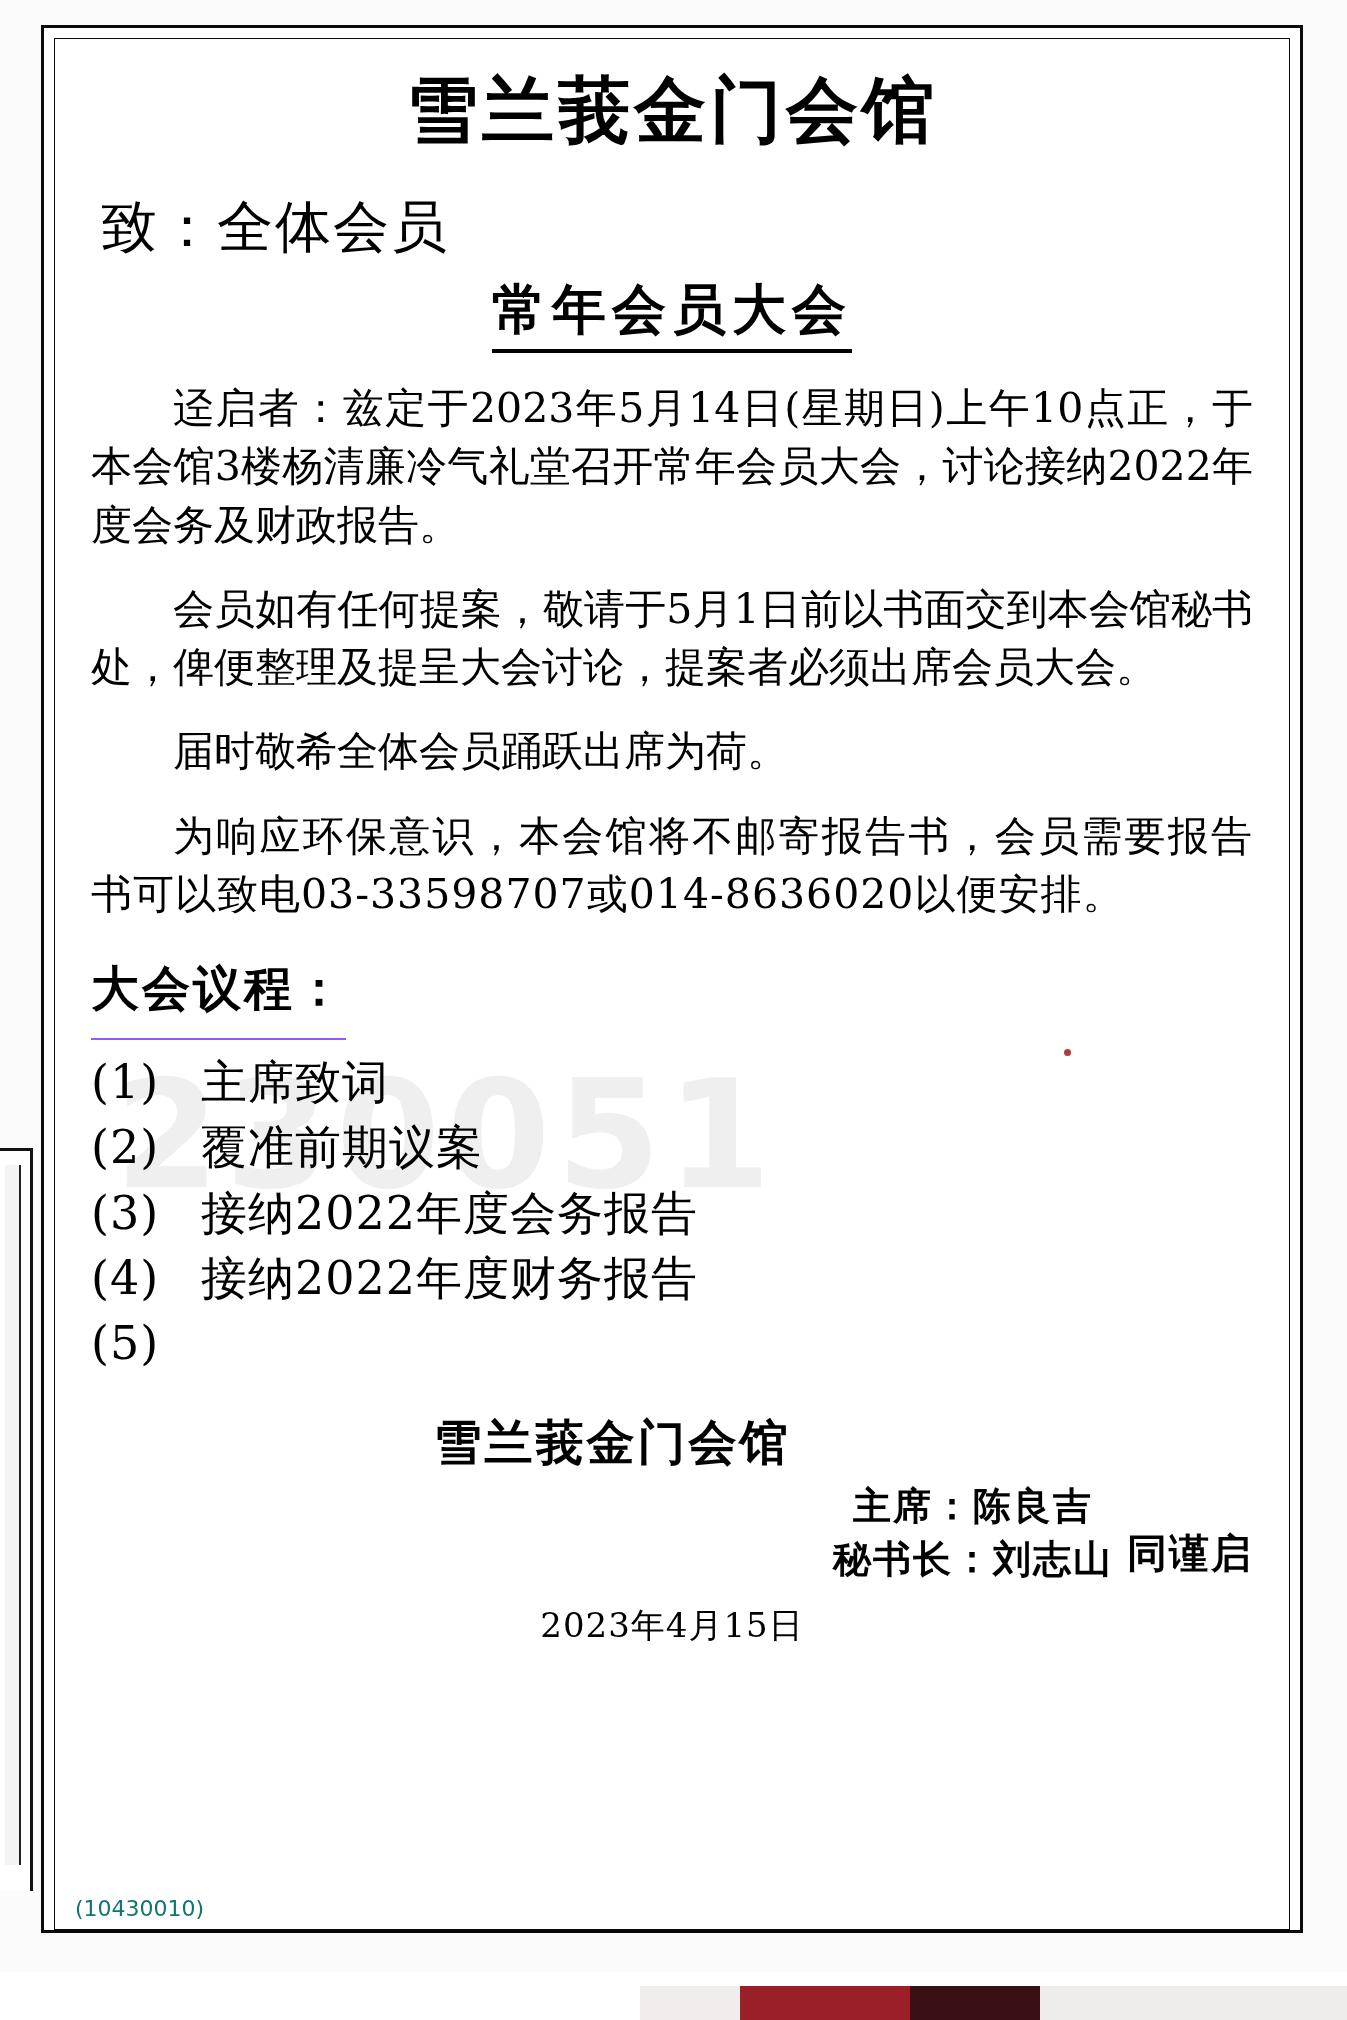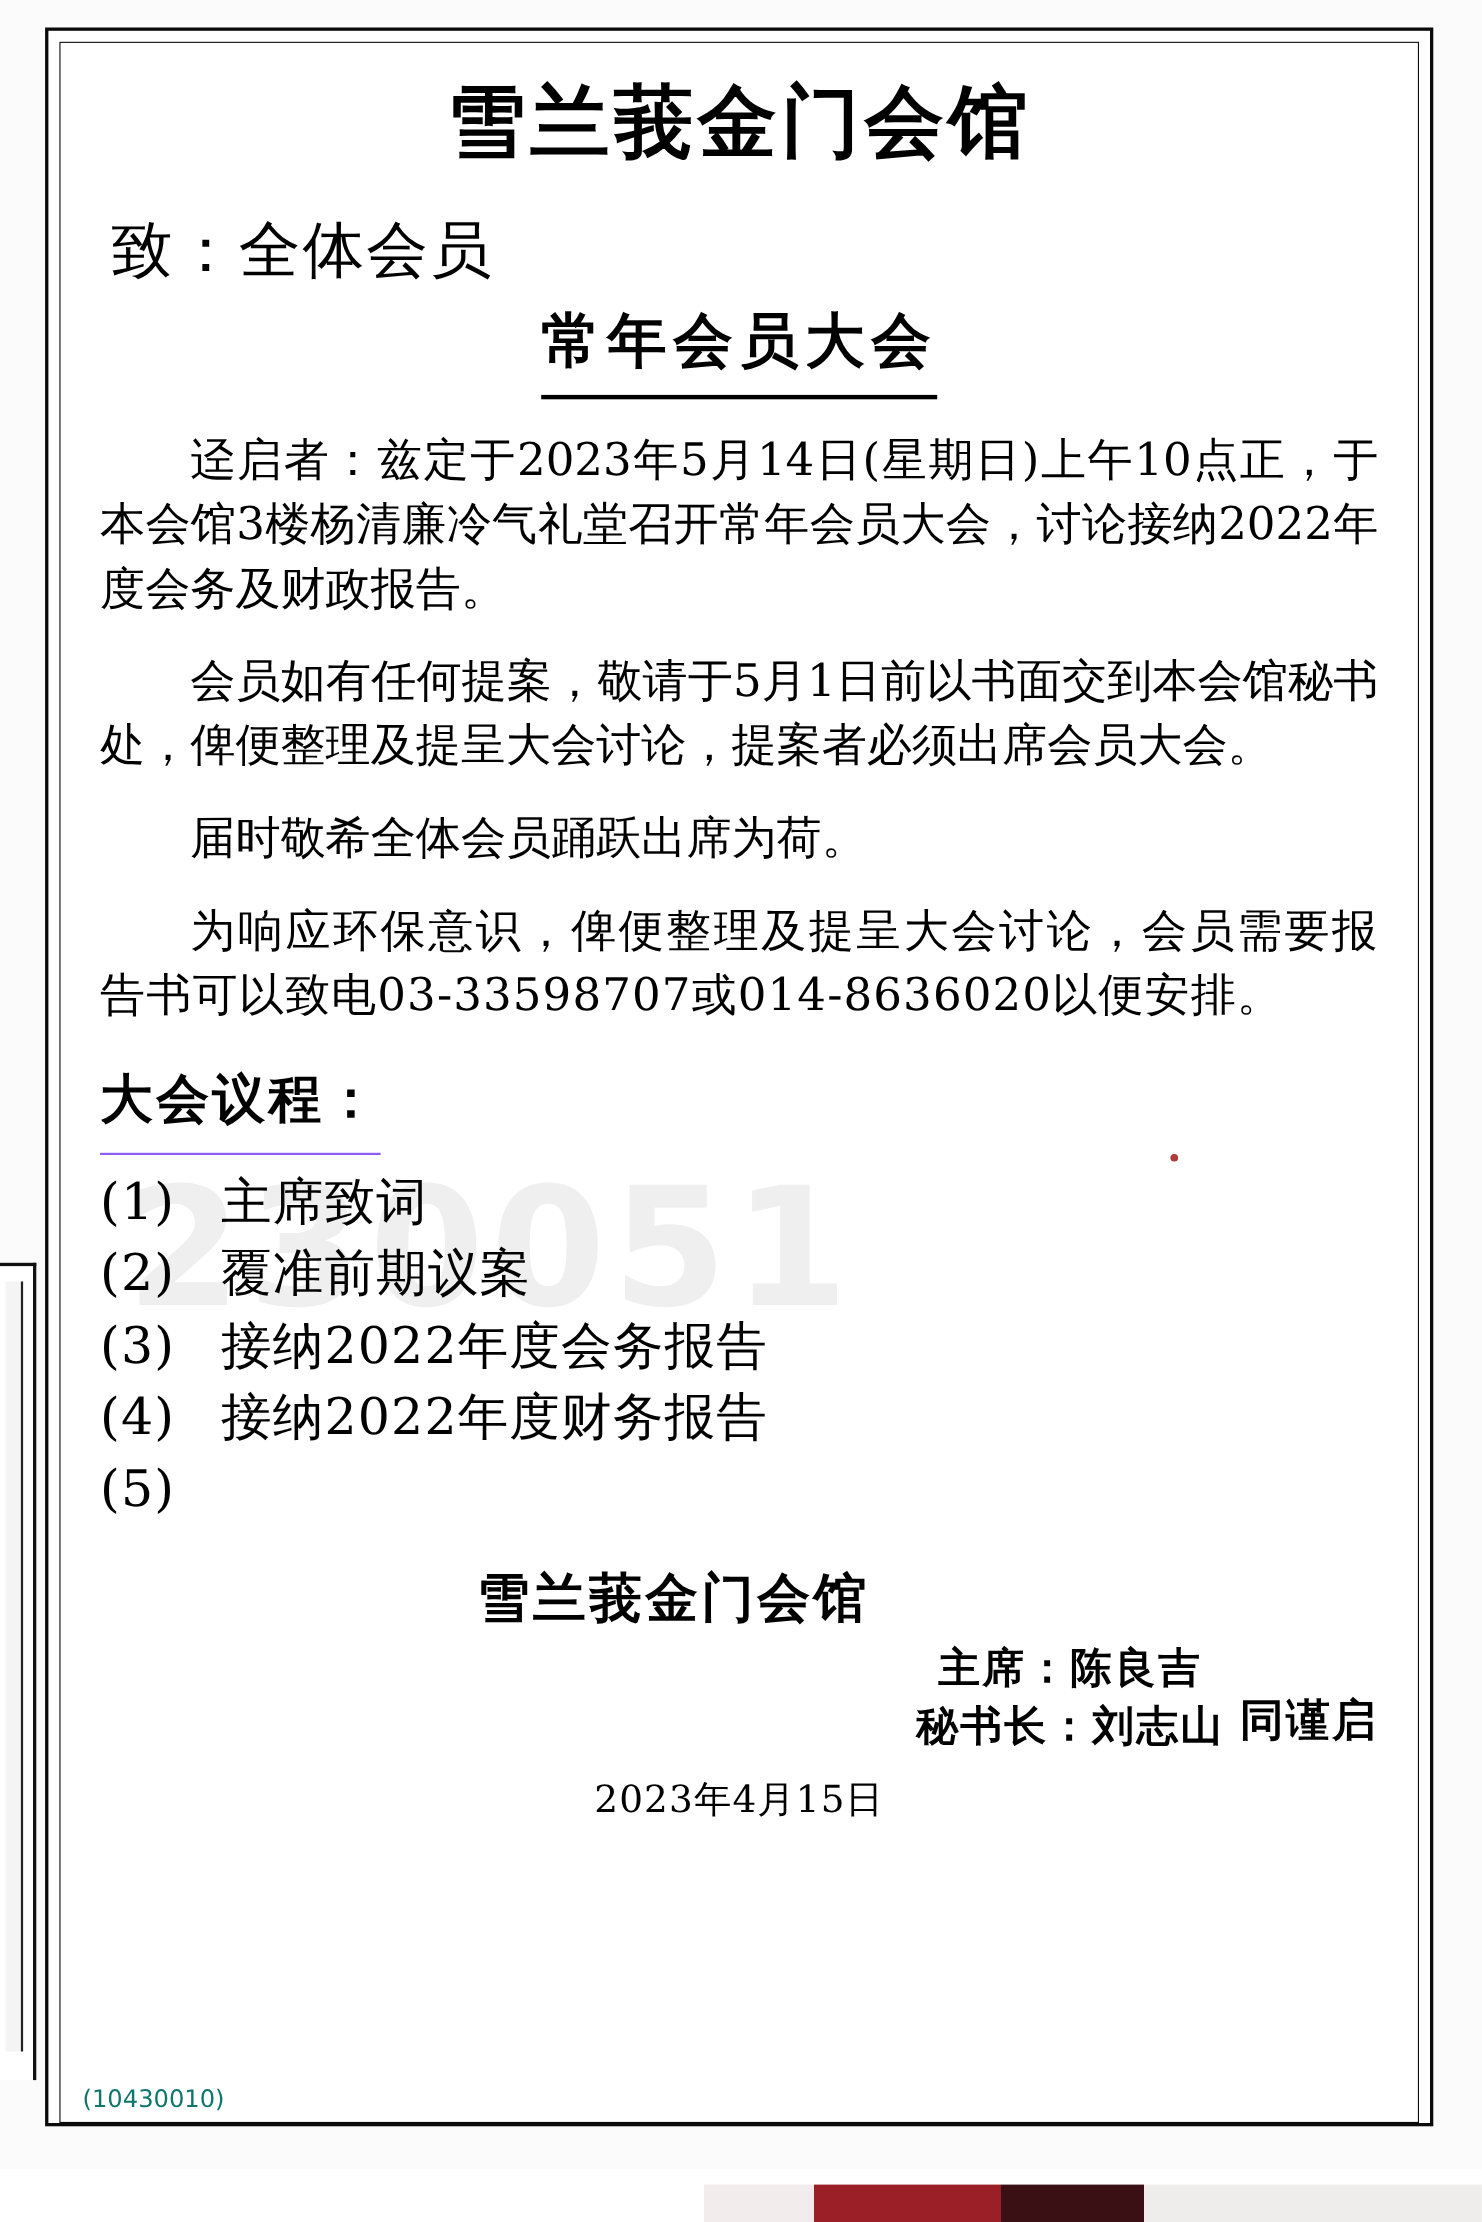--- a/index.html
+++ b/index.html
@@ -119,21 +119,21 @@
     text-align: center;
     margin-top: 8px;
   }
   #subject {
     display: inline-block;
     font-family: Liberation Sans, sans-serif;
     font-weight: bold;
     font-size: 54px;
     letter-spacing: 6px;
     border-bottom: 4px solid #000;
-    padding-bottom: 12px;
+    padding-bottom: 2px;
   }
 
   p.body-para {
     margin: 26px 0 0 0;
     font-size: 41px;
     line-height: 1.42;
     text-align: justify;
     text-justify: inter-ideograph;
     text-indent: 2em;
     letter-spacing: 0px;
@@ -253,21 +253,21 @@
 
         <div id="addressee">致：全体会员</div>
 
         <div id="subject-wrap">
           <span id="subject">常年会员大会</span>
         </div>
 
         <p class="body-para">迳启者：兹定于2023年5月14日(星期日)上午10点正，于本会馆3楼杨清廉冷气礼堂召开常年会员大会，讨论接纳2022年度会务及财政报告。</p>
         <p class="body-para">会员如有任何提案，敬请于5月1日前以书面交到本会馆秘书处，俾便整理及提呈大会讨论，提案者必须出席会员大会。</p>
         <p class="body-para">届时敬希全体会员踊跃出席为荷。</p>
-        <p class="body-para para-phone">为响应环保意识，俾便整理及提呈大会讨论，会员需要报告书可以致电03-33598707或014-8636020以便安排。</p>
+        <p class="body-para para-phone">为响应环保意识，本会馆将不邮寄报告书，会员需要报告书可以致电03-33598707或014-8636020以便安排。</p>
 
         <div id="agenda-title">大会议程：</div>
 
         <ul id="agenda-list">
           <li>
             <span class="num">(1)</span>
             <span>主席致词</span>
           </li>
           <li>
             <span class="num">(2)</span>

